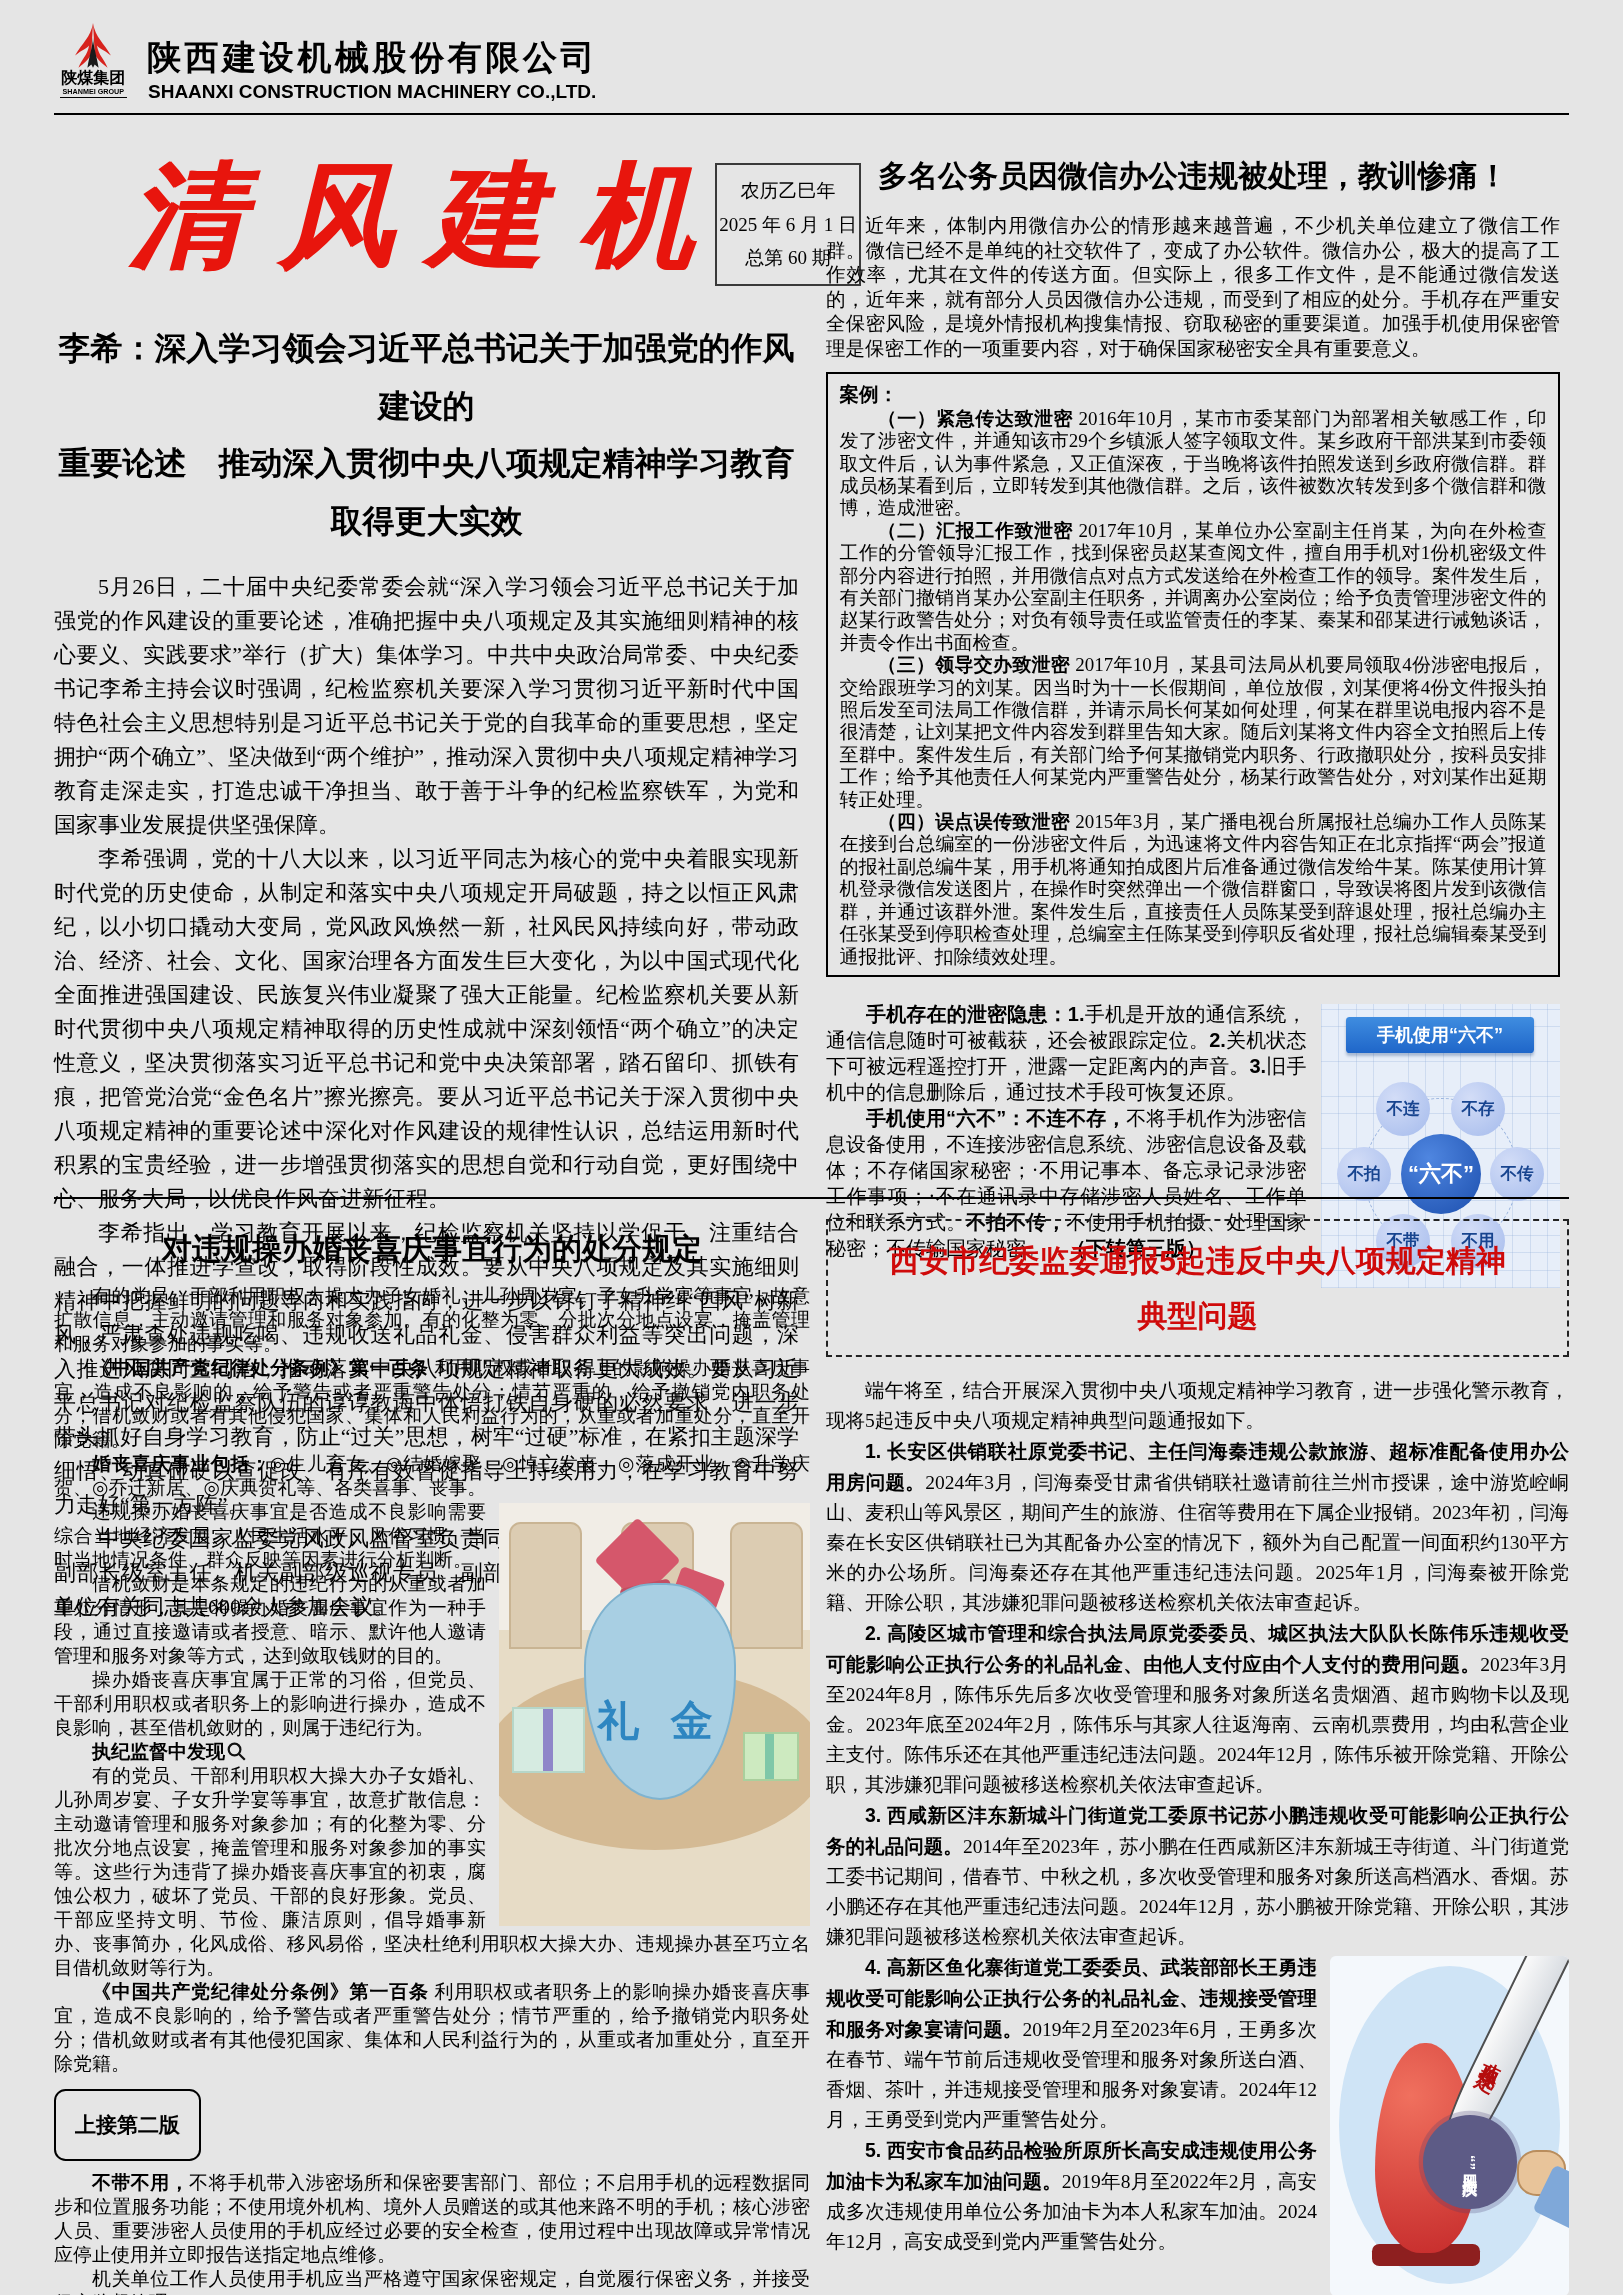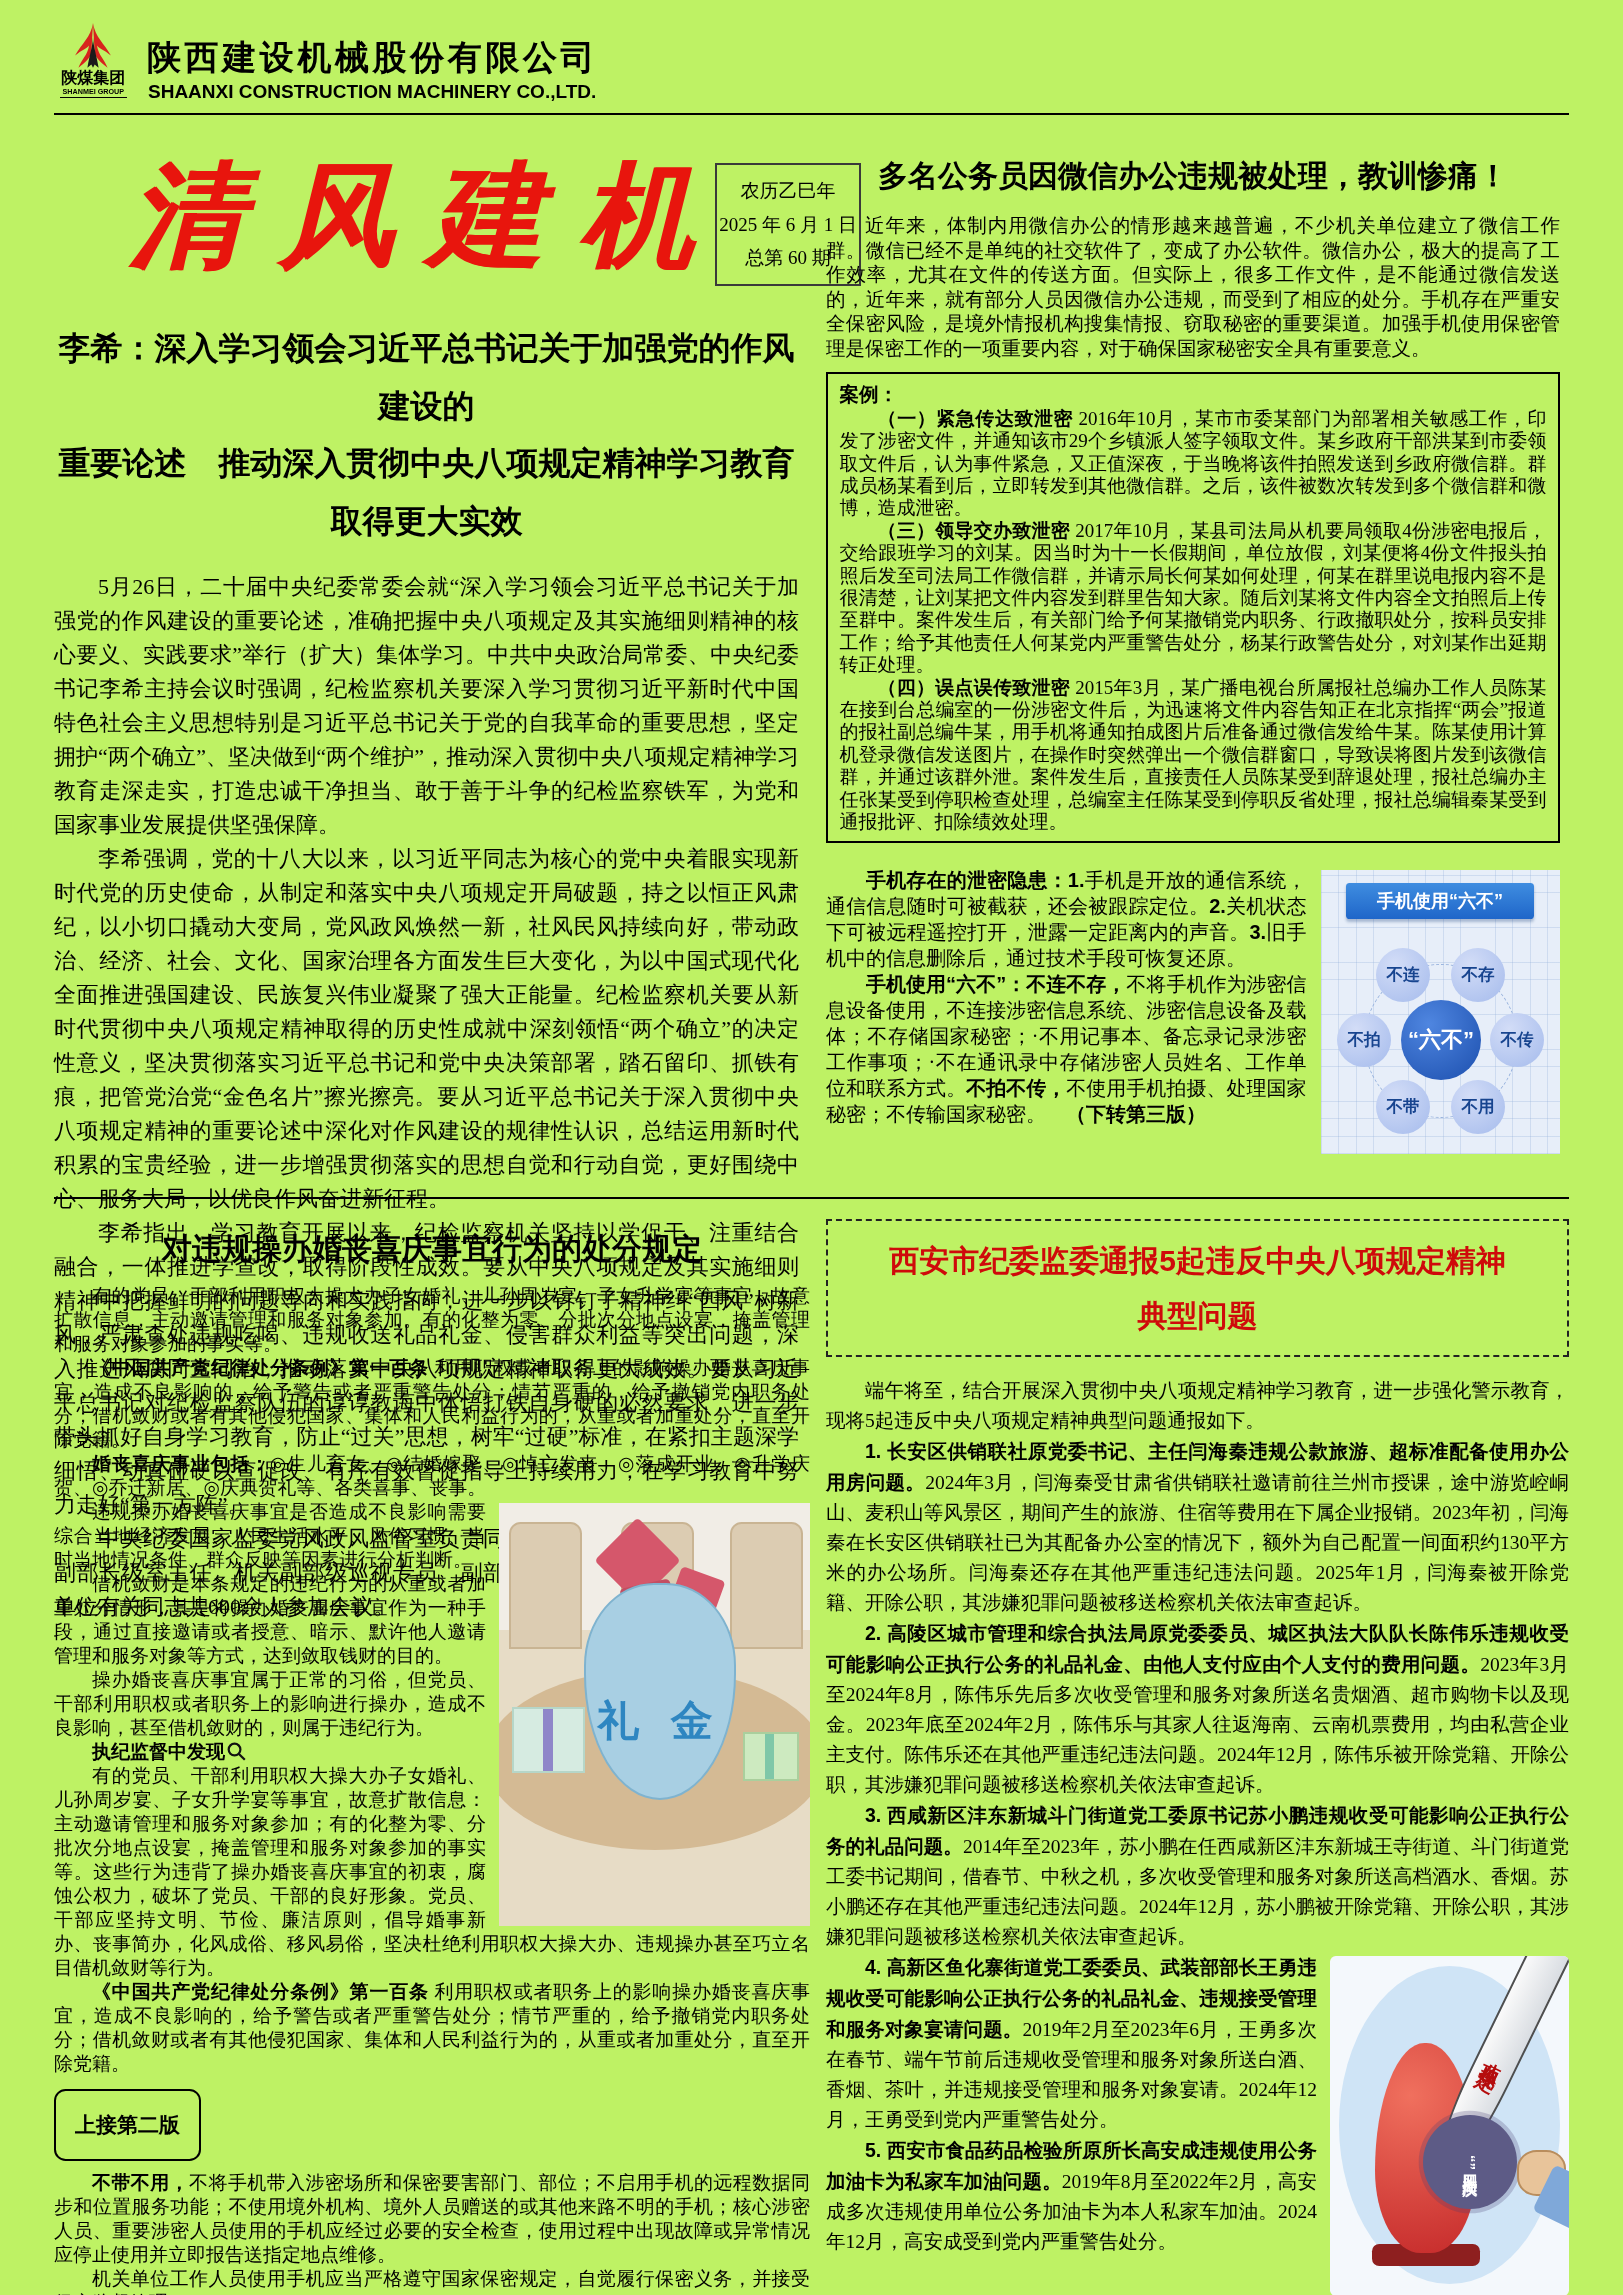--- a/index.html
+++ b/index.html
@@ -1,16 +1,16 @@
 <!DOCTYPE html>
 <html style="font-size:11.6px"><head>
 <meta charset="utf-8">
 <style>
   html,body{margin:0;padding:0;background:#888;}
-  #page{position:relative;width:1624px;height:2295px;background:#bef264;overflow:hidden;
+  #page{position:relative;width:1624px;height:2295px;background:#e5e5e5;overflow:hidden;
         font-family:"Liberation Serif","DejaVu Serif",serif;color:#000;}
   
   #hdr{position:absolute;left:54px;top:22px;width:1515px;height:91px;border-bottom:2.2px solid #000;}
   #logo{position:absolute;left:5.8px;top:1.4px;width:67px;text-align:center;}
   #logo svg{display:block;margin:0 auto;}
   .logo-cn{font-family:"Liberation Sans",sans-serif;font-weight:900;font-size:16px;line-height:17.4px;}
   .logo-en{font-family:"Liberation Sans",sans-serif;font-weight:700;font-size:7.2px;border-bottom:1.4px solid #000;line-height:10px;}
   .co-cn{position:absolute;left:93px;top:13px;font-family:"Liberation Sans",sans-serif;font-weight:900;font-size:34px;letter-spacing:3.6px;}
   .co-en{position:absolute;left:94px;top:59px;font-family:"Liberation Sans",sans-serif;font-weight:700;font-size:19px;}
   
@@ -139,20 +139,21 @@
     <p class="t">中央纪委国家监委党风政风监督室负责同志作了讲解。驻委领导同志，副部长级室主任、机关副部级巡视专员、副部长级干部、副秘书长，机关各单位有关同志共600余人参加会议。</p>
   </div>
 
   <div id="art2">
     <div class="h1">多名公务员因微信办公违规被处理，教训惨痛！</div>
     <p class="t">近年来，体制内用微信办公的情形越来越普遍，不少机关单位建立了微信工作群。微信已经不是单纯的社交软件了，变成了办公软件。微信办公，极大的提高了工作效率，尤其在文件的传送方面。但实际上，很多工作文件，是不能通过微信发送的，近年来，就有部分人员因微信办公违规，而受到了相应的处分。手机存在严重安全保密风险，是境外情报机构搜集情报、窃取秘密的重要渠道。加强手机使用保密管理是保密工作的一项重要内容，对于确保国家秘密安全具有重要意义。</p>
 
     <div id="casebox">
       <div class="case-label">案例：</div>
       <p class="t"><b class="lead">（一）紧急传达致泄密</b><span> 2016年10月，某市市委某部门为部署相关敏感工作，印发了涉密文件，并通知该市29个乡镇派人签字领取文件。某乡政府干部洪某到市委领取文件后，认为事件紧急，又正值深夜，于当晚将该件拍照发送到乡政府微信群。群成员杨某看到后，立即转发到其他微信群。之后，该件被数次转发到多个微信群和微博，造成泄密。</span></p>
+      <p class="t"><b class="lead">（二）汇报工作致泄密</b><span> 2017年10月，某单位办公室副主任肖某，为向在外检查工作的分管领导汇报工作，找到保密员赵某查阅文件，擅自用手机对1份机密级文件部分内容进行拍照，并用微信点对点方式发送给在外检查工作的领导。案件发生后，有关部门撤销肖某办公室副主任职务，并调离办公室岗位；给予负责管理涉密文件的赵某行政警告处分；对负有领导责任或监管责任的李某、秦某和邵某进行诫勉谈话，并责令作出书面检查。</span></p>
       <p class="t"><b class="lead">（三）领导交办致泄密</b><span> 2017年10月，某县司法局从机要局领取4份涉密电报后，交给跟班学习的刘某。因当时为十一长假期间，单位放假，刘某便将4份文件报头拍照后发至司法局工作微信群，并请示局长何某如何处理，何某在群里说电报内容不是很清楚，让刘某把文件内容发到群里告知大家。随后刘某将文件内容全文拍照后上传至群中。案件发生后，有关部门给予何某撤销党内职务、行政撤职处分，按科员安排工作；给予其他责任人何某党内严重警告处分，杨某行政警告处分，对刘某作出延期转正处理。</span></p>
       <p class="t"><b class="lead">（四）误点误传致泄密</b><span> 2015年3月，某广播电视台所属报社总编办工作人员陈某在接到台总编室的一份涉密文件后，为迅速将文件内容告知正在北京指挥“两会”报道的报社副总编牛某，用手机将通知拍成图片后准备通过微信发给牛某。陈某使用计算机登录微信发送图片，在操作时突然弹出一个微信群窗口，导致误将图片发到该微信群，并通过该群外泄。案件发生后，直接责任人员陈某受到辞退处理，报社总编办主任张某受到停职检查处理，总编室主任陈某受到停职反省处理，报社总编辑秦某受到通报批评、扣除绩效处理。</span></p>
     </div>
 
     <div id="risksec" class="clearfix">
 
       <div id="sixfig">
         <div class="lb-banner">手机使用“六不”</div>
         <div class="lb-ring"></div>
         <div class="lb-b" style="left:55px;top:78px;">不连</div>

